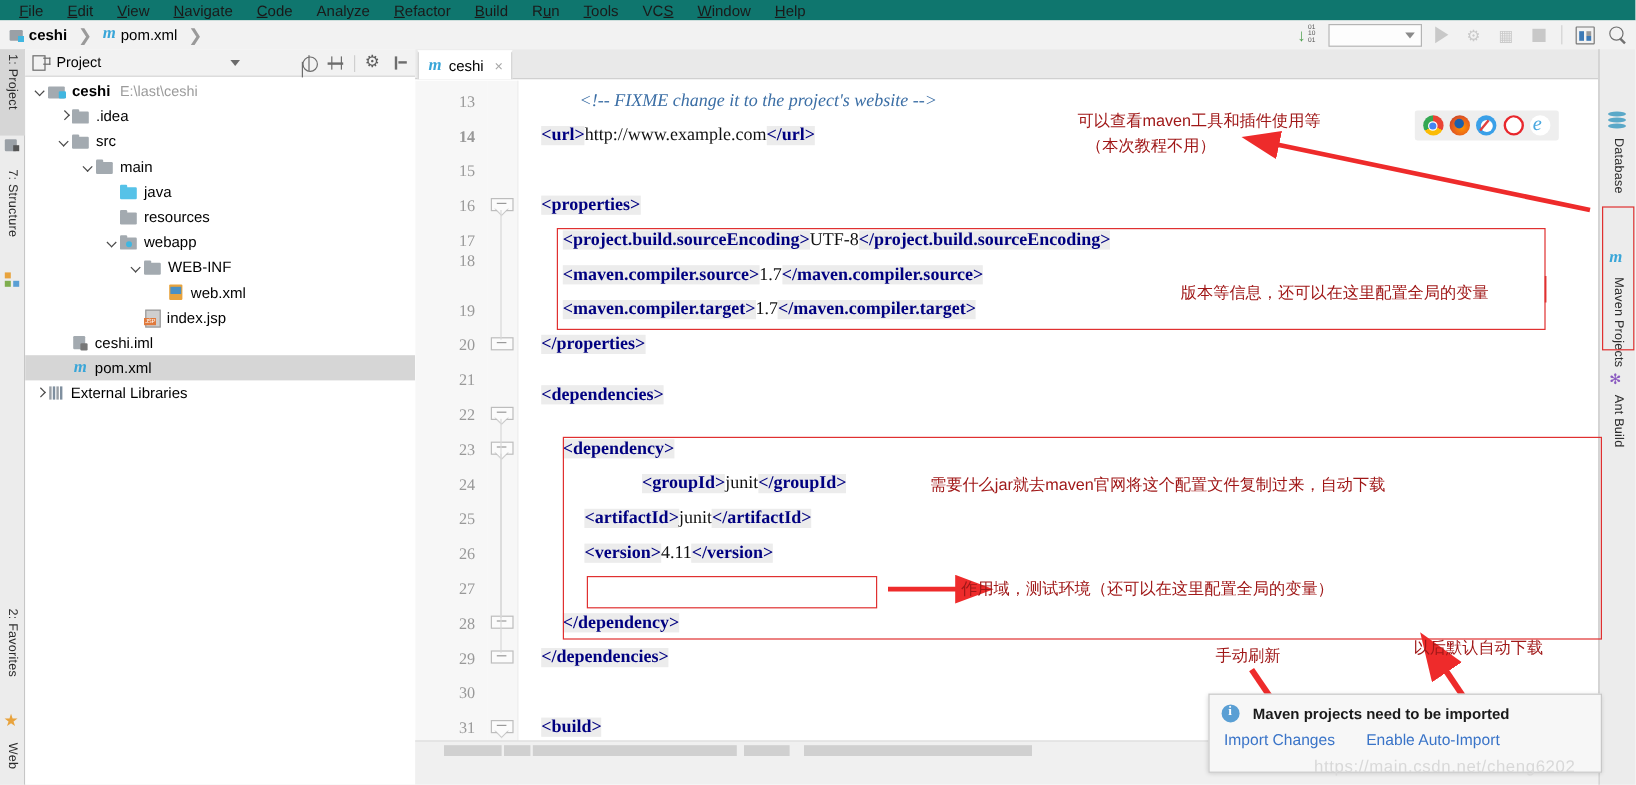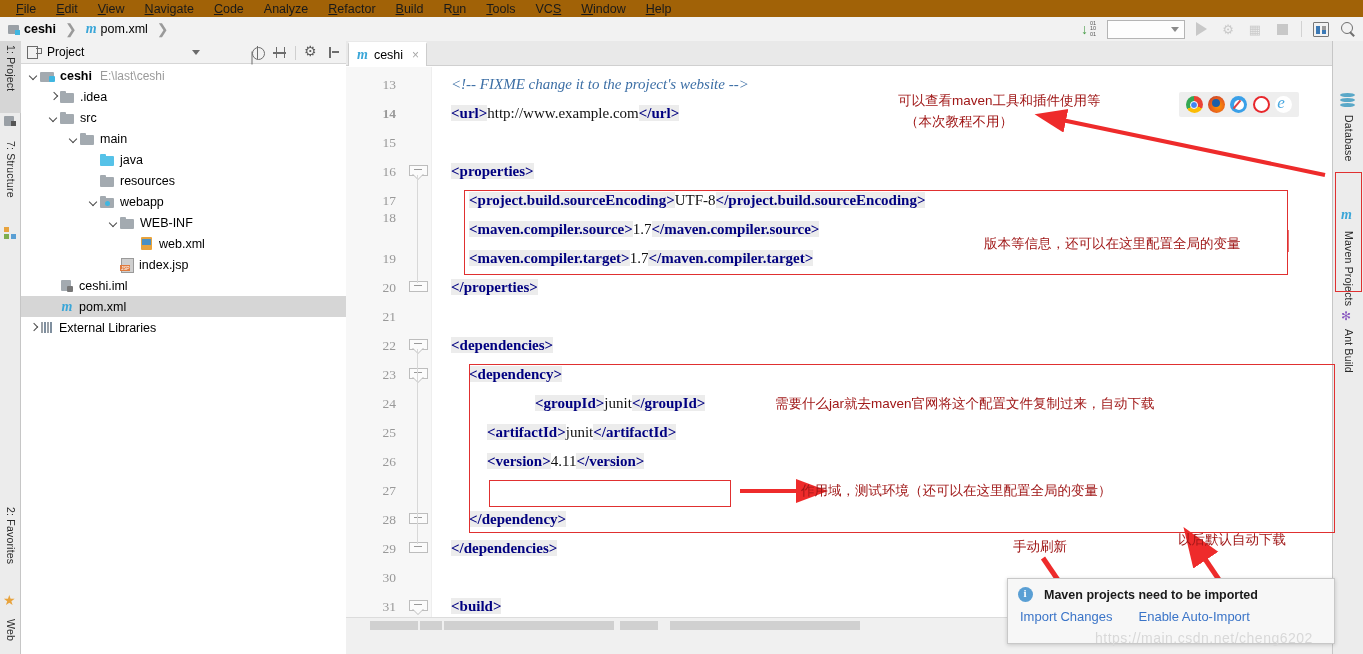--- a/index.html
+++ b/index.html
@@ -9,21 +9,21 @@
     overflow: hidden;
     background: #f2f2f2;
     font-family: "Liberation Sans", sans-serif;
     -webkit-font-smoothing: none;
   }
   #app { position: relative; width: 1363px; height: 654px; background:#f0f0f0; }
 
   
   .menubar {
     position: absolute; top:0; left:0; width:1363px; height:17px;
-    background:#a16207; display:flex; align-items:center;
+    background:#0f766e; display:flex; align-items:center;
     padding-left:6px; font-size:12.5px; color:#1a1a1a;
   }
   .menubar .mi { padding:0 10px; white-space:nowrap; }
   .menubar .mi .u { text-decoration: underline; }
 
   
   .navbar {
     position:absolute; top:17px; left:0; width:1363px; height:24px;
     background:#f2f2f2; display:flex; align-items:center; padding-left:8px;
     font-size:12.5px; color:#000;
@@ -456,30 +456,30 @@
           <div class="fold-tip" style="top: 309px;"></div>
           <div class="fold-mark" style="top: 446px;"></div>
           <div class="fold-mark" style="top: 475px;"></div>
           <div class="fold-mark" style="top: 533px;"></div>
           <div class="fold-tip" style="top: 541px;"></div>
           <div class="fold-line" style="top: 108px; height: 108px;"></div>
           <div class="fold-line" style="top: 282px; height: 195px;"></div>
           <div class="fold-line" style="top: 311px; height: 137px;"></div>
         </div>
       <div class="code" id="code">
-          <div class="cline" style="top: 3px; padding-left: 18px;"><span class="tok k-com">&lt;!-- FIXME change it to the project's website --&gt;</span></div>
+          <div class="cline" style="top: 3px; padding-left: 18px; margin-left: 32px;"><span class="tok k-com">&lt;!-- FIXME change it to the project's website --&gt;</span></div>
           <div class="cline" style="top: 32px; padding-left: 18px;"><span class="tok k-tag hl">&lt;url&gt;</span><span class="tok k-val">http://www.example.com</span><span class="tok k-tag hl">&lt;/url&gt;</span></div>
           <div class="cline" style="top: 61px; padding-left: 0px;"></div>
           <div class="cline" style="top: 90px; padding-left: 18px;"><span class="tok k-tag hl">&lt;properties&gt;</span></div>
           <div class="cline" style="top: 119px; padding-left: 36px;"><span class="tok k-tag hl">&lt;project.build.sourceEncoding&gt;</span><span class="tok k-val">UTF-8</span><span class="tok k-tag hl">&lt;/project.build.sourceEncoding&gt;</span></div>
           <div class="cline" style="top: 148px; padding-left: 36px;"><span class="tok k-tag hl">&lt;maven.compiler.source&gt;</span><span class="tok k-val">1.7</span><span class="tok k-tag hl">&lt;/maven.compiler.source&gt;</span></div>
           <div class="cline" style="top: 177px; padding-left: 36px;"><span class="tok k-tag hl">&lt;maven.compiler.target&gt;</span><span class="tok k-val">1.7</span><span class="tok k-tag hl">&lt;/maven.compiler.target&gt;</span></div>
           <div class="cline" style="top: 206px; padding-left: 18px;"><span class="tok k-tag hl">&lt;/properties&gt;</span></div>
           <div class="cline" style="top: 235px; padding-left: 0px;"></div>
-          <div class="cline" style="top: 264px; padding-left: 18px;"><span class="tok k-tag hl">&lt;dependencies&gt;</span></div>
+          <div class="cline" style="top: 248px; padding-left: 18px;"><span class="tok k-tag hl">&lt;dependencies&gt;</span></div>
           <div class="cline" style="top: 293px; padding-left: 36px;"><span class="tok k-tag hl">&lt;dependency&gt;</span></div>
           <div class="cline" style="top: 322px; padding-left: 54px; margin-left: 48px;"><span class="tok k-tag hl">&lt;groupId&gt;</span><span class="tok k-val">junit</span><span class="tok k-tag hl">&lt;/groupId&gt;</span></div>
           <div class="cline" style="top: 351px; padding-left: 54px;"><span class="tok k-tag hl">&lt;artifactId&gt;</span><span class="tok k-val">junit</span><span class="tok k-tag hl">&lt;/artifactId&gt;</span></div>
           <div class="cline" style="top: 380px; padding-left: 54px;"><span class="tok k-tag hl">&lt;version&gt;</span><span class="tok k-val">4.11</span><span class="tok k-tag hl">&lt;/version&gt;</span></div>
           <div class="cline" style="top: 438px; padding-left: 36px;"><span class="tok k-tag hl">&lt;/dependency&gt;</span></div>
           <div class="cline" style="top: 467px; padding-left: 18px;"><span class="tok k-tag hl">&lt;/dependencies&gt;</span></div>
           <div class="cline" style="top: 496px; padding-left: 0px;"></div>
           <div class="cline" style="top: 525px; padding-left: 18px;"><span class="tok k-tag hl">&lt;build&gt;</span></div>
         </div>
     </div>

